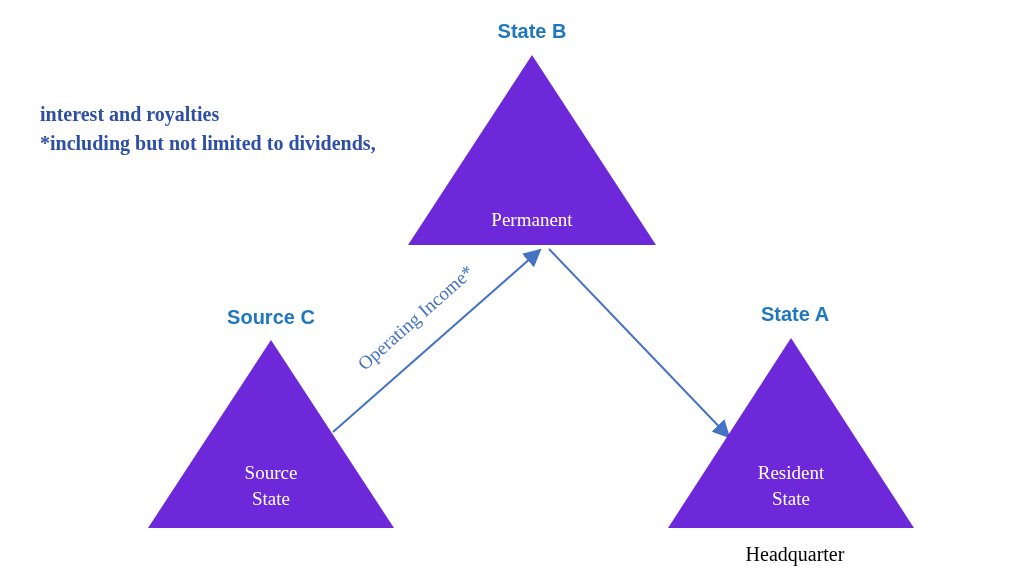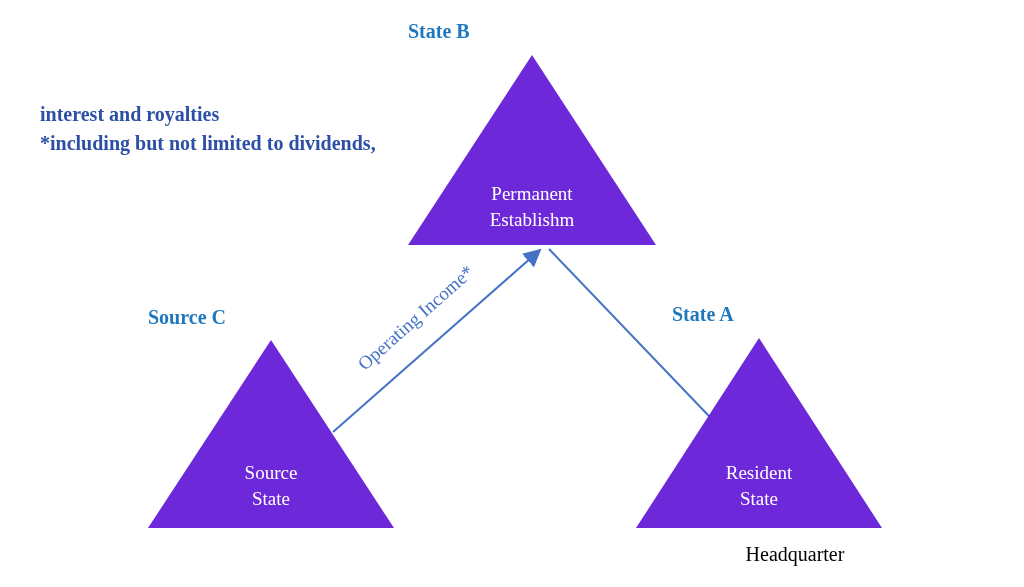--- a/index.html
+++ b/index.html
@@ -25,39 +25,39 @@
     color: #2d4fa5;
     font-size: 20px;
     line-height: 1.45;
     font-weight: bold;
     font-family: "Liberation Serif", serif;
   }
 
   
   .state-label {
     position: absolute;
-    text-align: left;
+    text-align: center;
     color: #1f78bd;
-    font-family: Liberation Serif, serif;
+    font-family: Liberation Sans, sans-serif;
     font-weight: bold;
     font-size: 20px;
   }
   .state-b { left: 408px; top: 20px;  width: 248px; }
   .state-c { left: 148px; top: 306px; width: 246px; }
   .state-a { left: 672px; top: 303px; width: 246px; }
 
   
   .triangle {
     position: absolute;
     background: #6d28d9;
     clip-path: polygon(50% 0, 100% 100%, 0 100%);
   }
   .tri-top   { left: 408px; top: 55px;  width: 248px; height: 190px; }
   .tri-left  { left: 148px; top: 340px; width: 246px; height: 188px; }
-  .tri-right { left: 636px; top: 338px; width: 246px; height: 190px; }
+  .tri-right { left: 668px; top: 338px; width: 246px; height: 190px; }
 
   .tri-text {
     position: absolute;
     left: 0;
     right: 0;
     bottom: 12px;
     text-align: center;
     color: #ffffff;
     font-size: 19px;
     line-height: 1.38;
@@ -122,21 +122,20 @@
     </defs>
     <line x1="333" y1="432" x2="540" y2="250" stroke="#4472c4" stroke-width="2" marker-end="url(#arrowhead)"></line>
     <line x1="549" y1="249" x2="729" y2="437" stroke="#4472c4" stroke-width="2" marker-end="url(#arrowhead)"></line>
   </svg>
 
   <div class="operating-income">Operating Income*</div>
 
   <div class="triangle tri-top">
     <div class="tri-text">
       <span style="display:block">Permanent</span>
-      <span style="display:block">Establishm</span>
     </div>
   </div>
 
   <div class="triangle tri-left">
     <div class="tri-text">
       <span style="display:block">Source</span>
       <span style="display:block">State</span>
     </div>
   </div>
 

